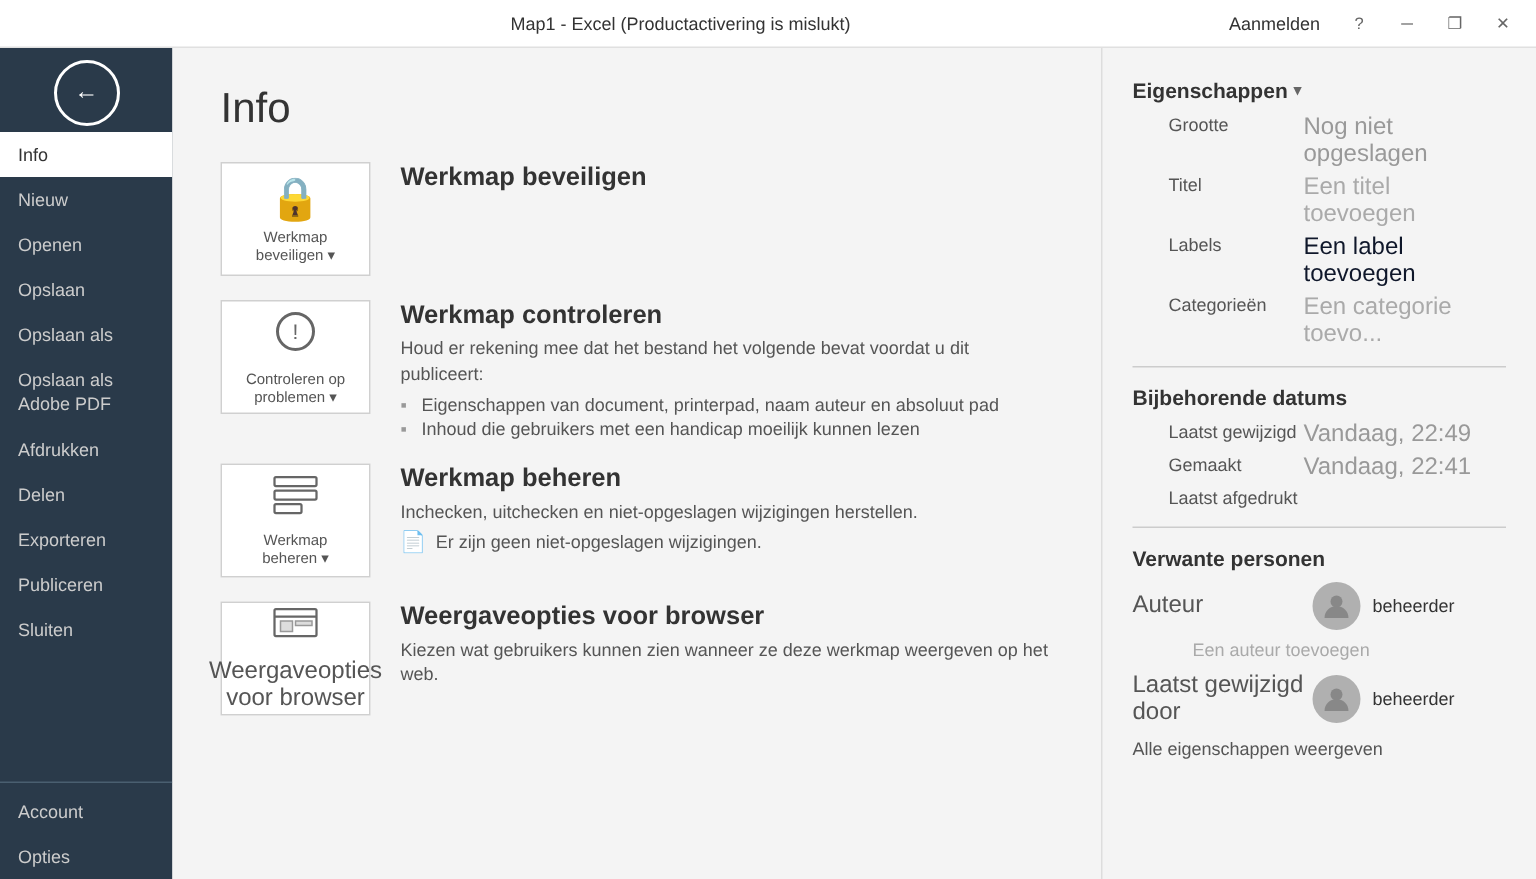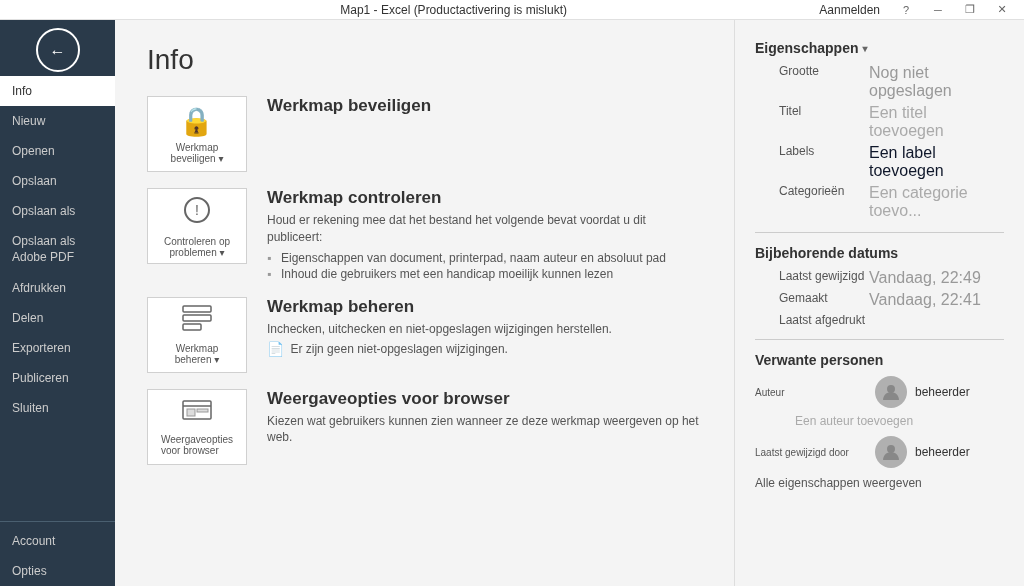--- a/index.html
+++ b/index.html
@@ -1,20 +1,20 @@
 <!DOCTYPE html>
 <html><head>
   <meta charset="utf-8">
   <style>
     * { margin: 0; padding: 0; box-sizing: border-box; }
     body { font-family: 'Segoe UI', Arial, sans-serif; width: 1024px; height: 586px; overflow: hidden; background: #fff; display: flex; flex-direction: column; }
 
     
     .titlebar {
-      height: 20px;
+      height: 32px;
       background: #fff;
       display: flex;
       align-items: center;
       justify-content: space-between;
       padding: 0 8px;
       border-bottom: 1px solid #e0e0e0;
       flex-shrink: 0;
     }
     .titlebar-title { font-size: 12px; color: #333; flex: 1; text-align: center; }
     .titlebar-controls { display: flex; gap: 4px; }
@@ -110,21 +110,21 @@
       background: #f4f4f4;
       border-left: 1px solid #ddd;
       overflow-y: auto;
     }
     .prop-section-title { font-size: 14px; font-weight: 600; color: #333; margin-bottom: 8px; }
     .prop-row { display: flex; margin-bottom: 4px; margin-left: 24px; }
     .prop-label { font-size: 12px; color: #555; width: 90px; min-width: 90px; }
     .prop-value { font-size: 16px; color: #999; flex: 1; }
     .prop-divider { border: none; border-top: 1px solid #ccc; margin: 12px 0; }
     .person-row { display: flex; align-items: center; margin-bottom: 6px; }
-    .person-label { font-size: 10px; color: #555; width: 120px; min-width: 120px; }
+    .person-label { font-size: 16px; color: #555; width: 120px; min-width: 120px; }
     .avatar {
       width: 32px; height: 32px; border-radius: 50%;
       background: #b0b0b0; display: flex; align-items: center; justify-content: center;
       font-size: 16px; color: #777; margin-right: 8px; flex-shrink: 0;
     }
     .person-name { font-size: 12px; color: #333; }
     .person-add { font-size: 12px; color: #999; margin-left: 40px; margin-bottom: 8px; }
     .all-props { font-size: 12px; color: #555; margin-top: 8px; cursor: pointer; }
     .prop-dropdown { font-size: 14px; font-weight: 600; color: #333; margin-bottom: 8px; display: flex; align-items: center; gap: 4px; }
     .dropdown-arrow { font-size: 10px; color: #666; }
@@ -226,21 +226,21 @@
       <div class="card">
         <div class="card-icon">
           <div class="card-icon-img">
             <svg width="32" height="26" viewBox="0 0 32 26">
                 <rect x="2" y="4" width="28" height="18" rx="1" fill="none" stroke="#666" stroke-width="1.5"></rect>
                 <line x1="2" y1="9" x2="30" y2="9" stroke="#666" stroke-width="1.5"></line>
                 <rect x="6" y="12" width="8" height="7" fill="#ddd" stroke="#999" stroke-width="1"></rect>
                 <rect x="16" y="12" width="11" height="3" fill="#ddd" stroke="#999" stroke-width="1"></rect>
               </svg>
           </div>
-          <div style="font-size:10px;color:#555;text-align:left;">Weergaveopties<br>voor browser</div>
+          <div style="font-size:16px;color:#555;text-align:center;">Weergaveopties<br>voor browser</div>
         </div>
         <div class="card-body">
           <div class="card-title">Weergaveopties voor browser</div>
           <div class="card-desc">Kiezen wat gebruikers kunnen zien wanneer ze deze werkmap weergeven op het web.</div>
         </div>
       </div>
     </div>
 
     <div class="properties-panel">
       <div class="prop-dropdown">

